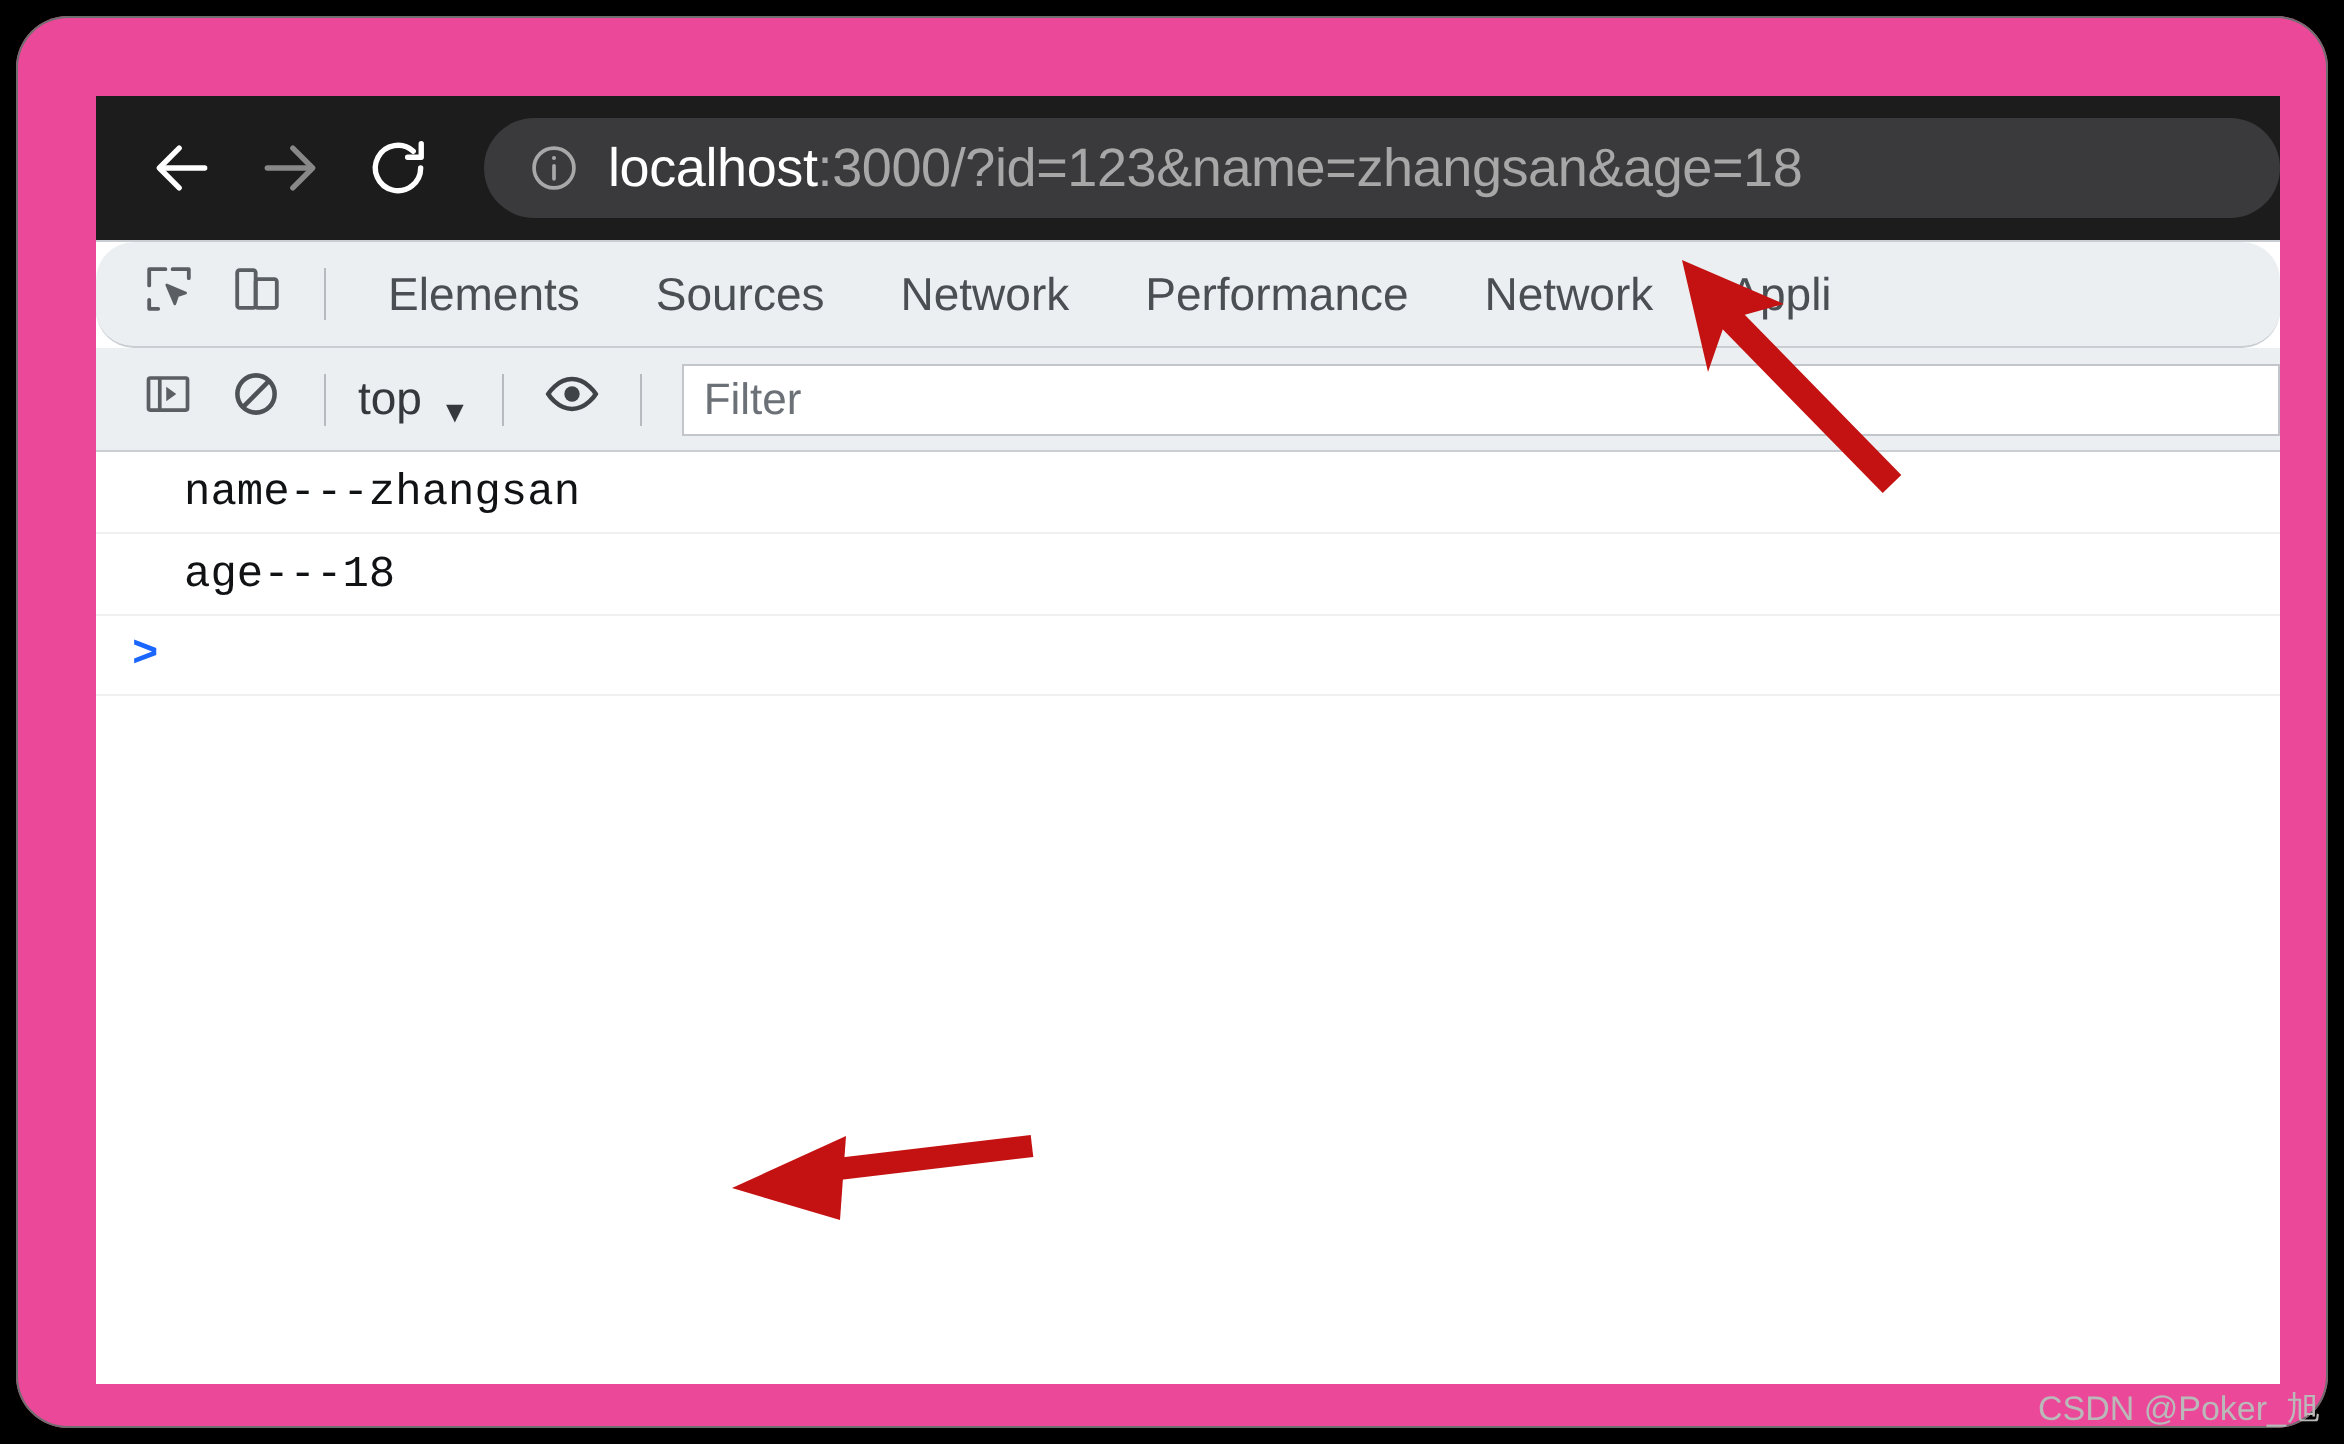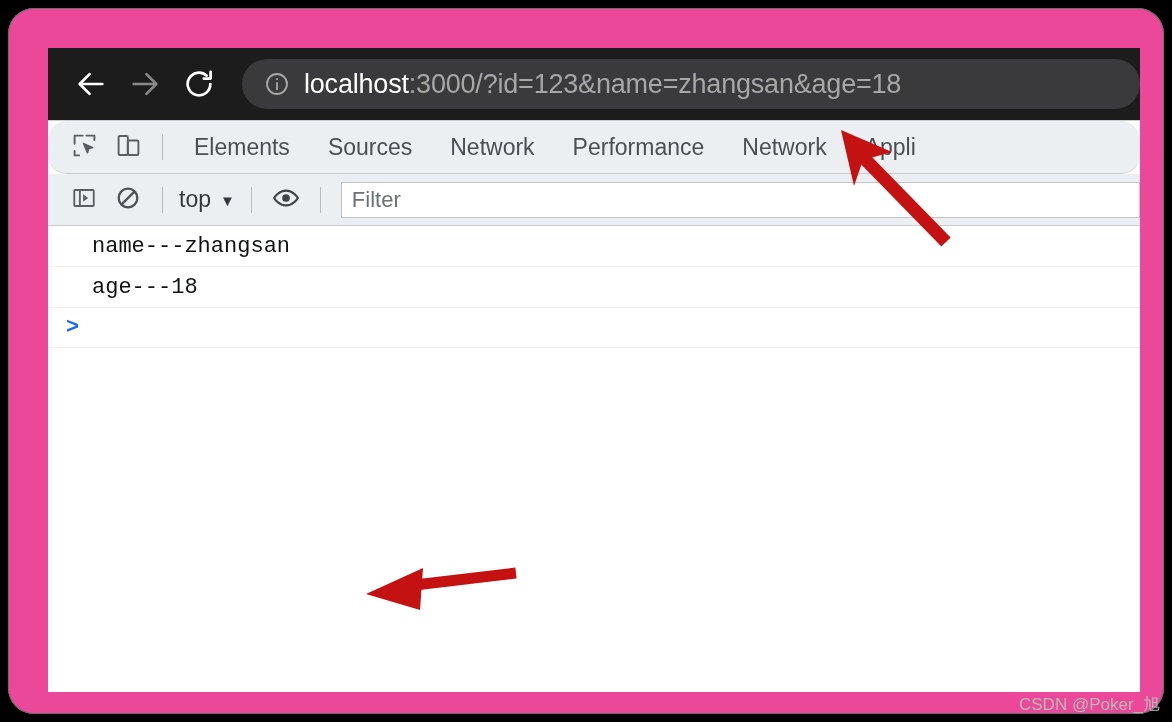--- a/index.html
+++ b/index.html
@@ -203,21 +203,21 @@
     display: flex;
     align-items: center;
     padding-left: 14px;
     padding-right: 0;
   }
 
   #context-select {
     font-size: 23px;
     color: #35393d;
     display: flex;
-    align-items: center;
+    align-items: flex-end;
     gap: 9px;
     flex: 0 0 auto;
     cursor: pointer;
     padding: 0 4px;
   }
   #context-select .caret {
     font-size: 15px;
     line-height: 1;
     transform: translateY(1px);
   }

